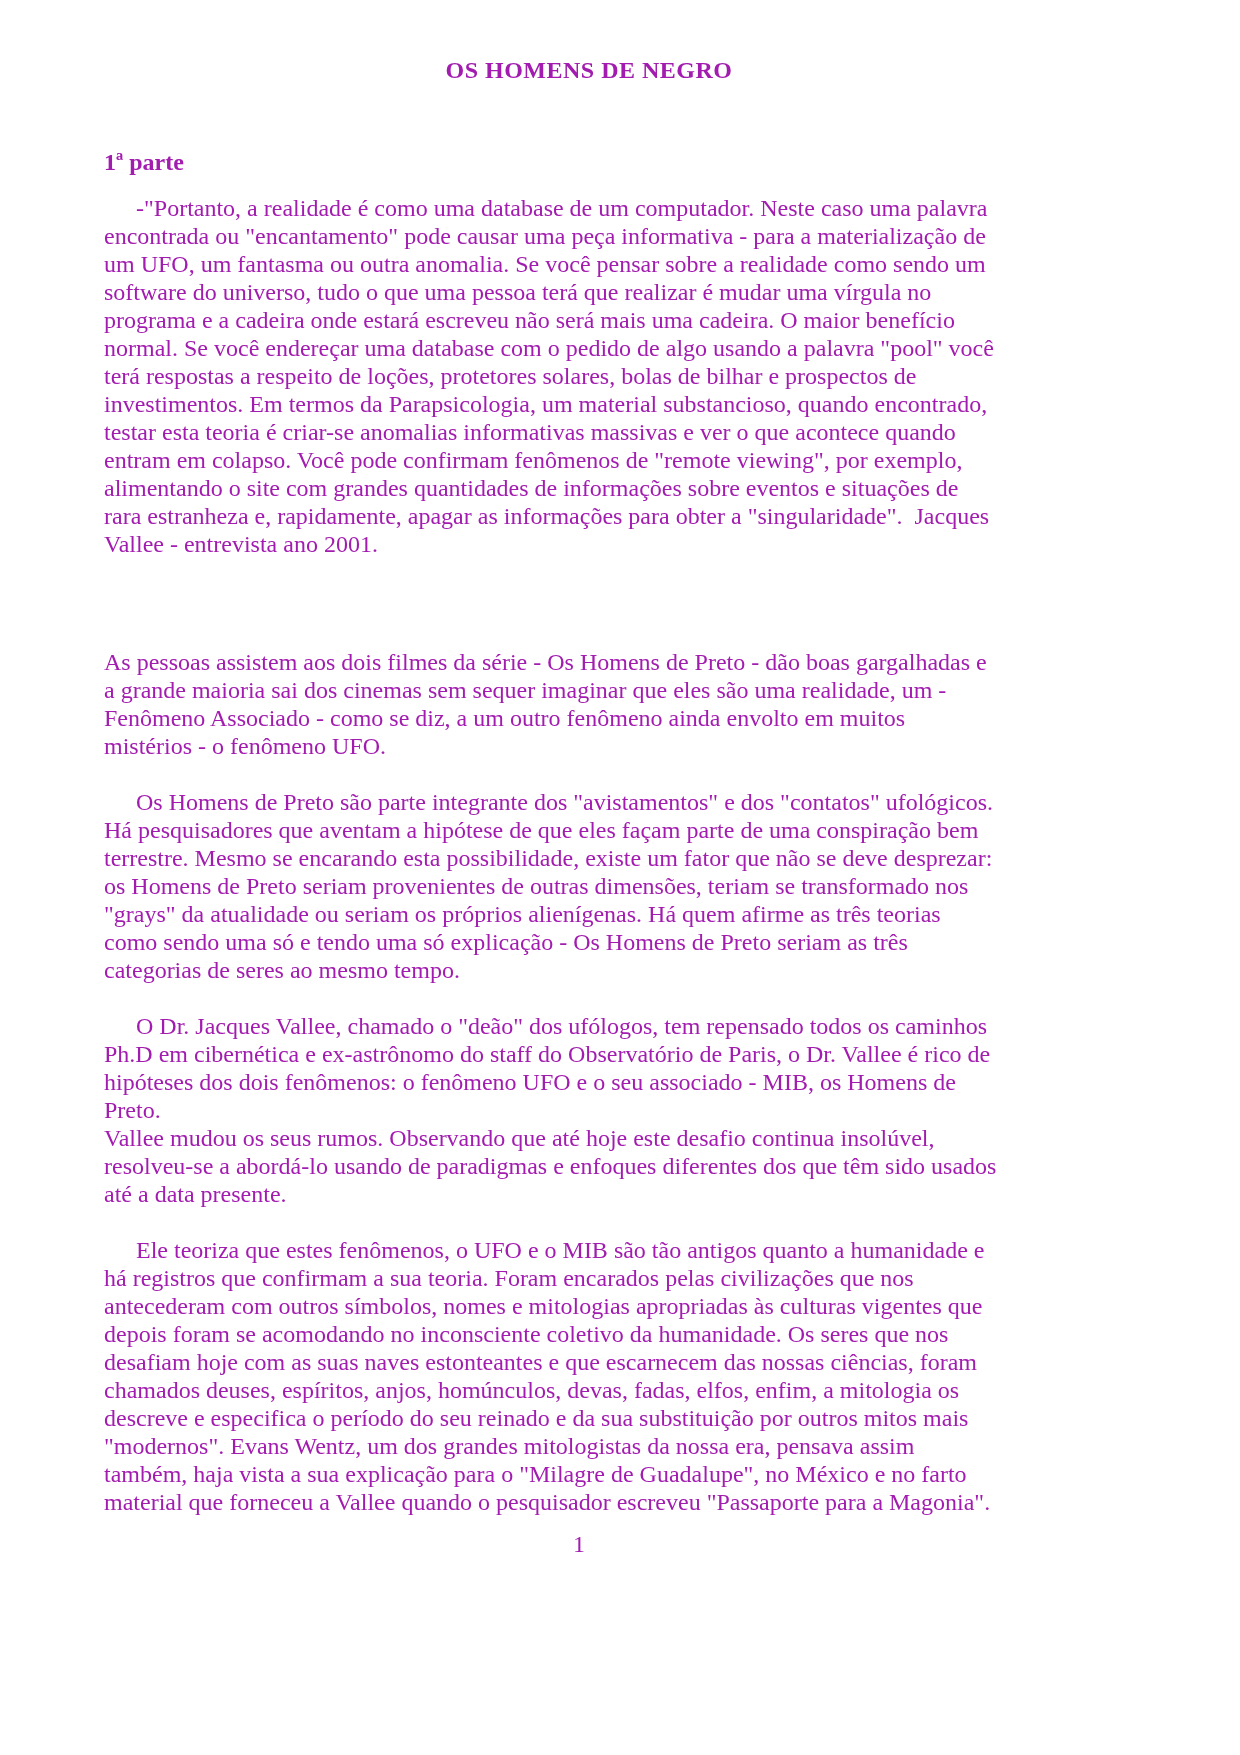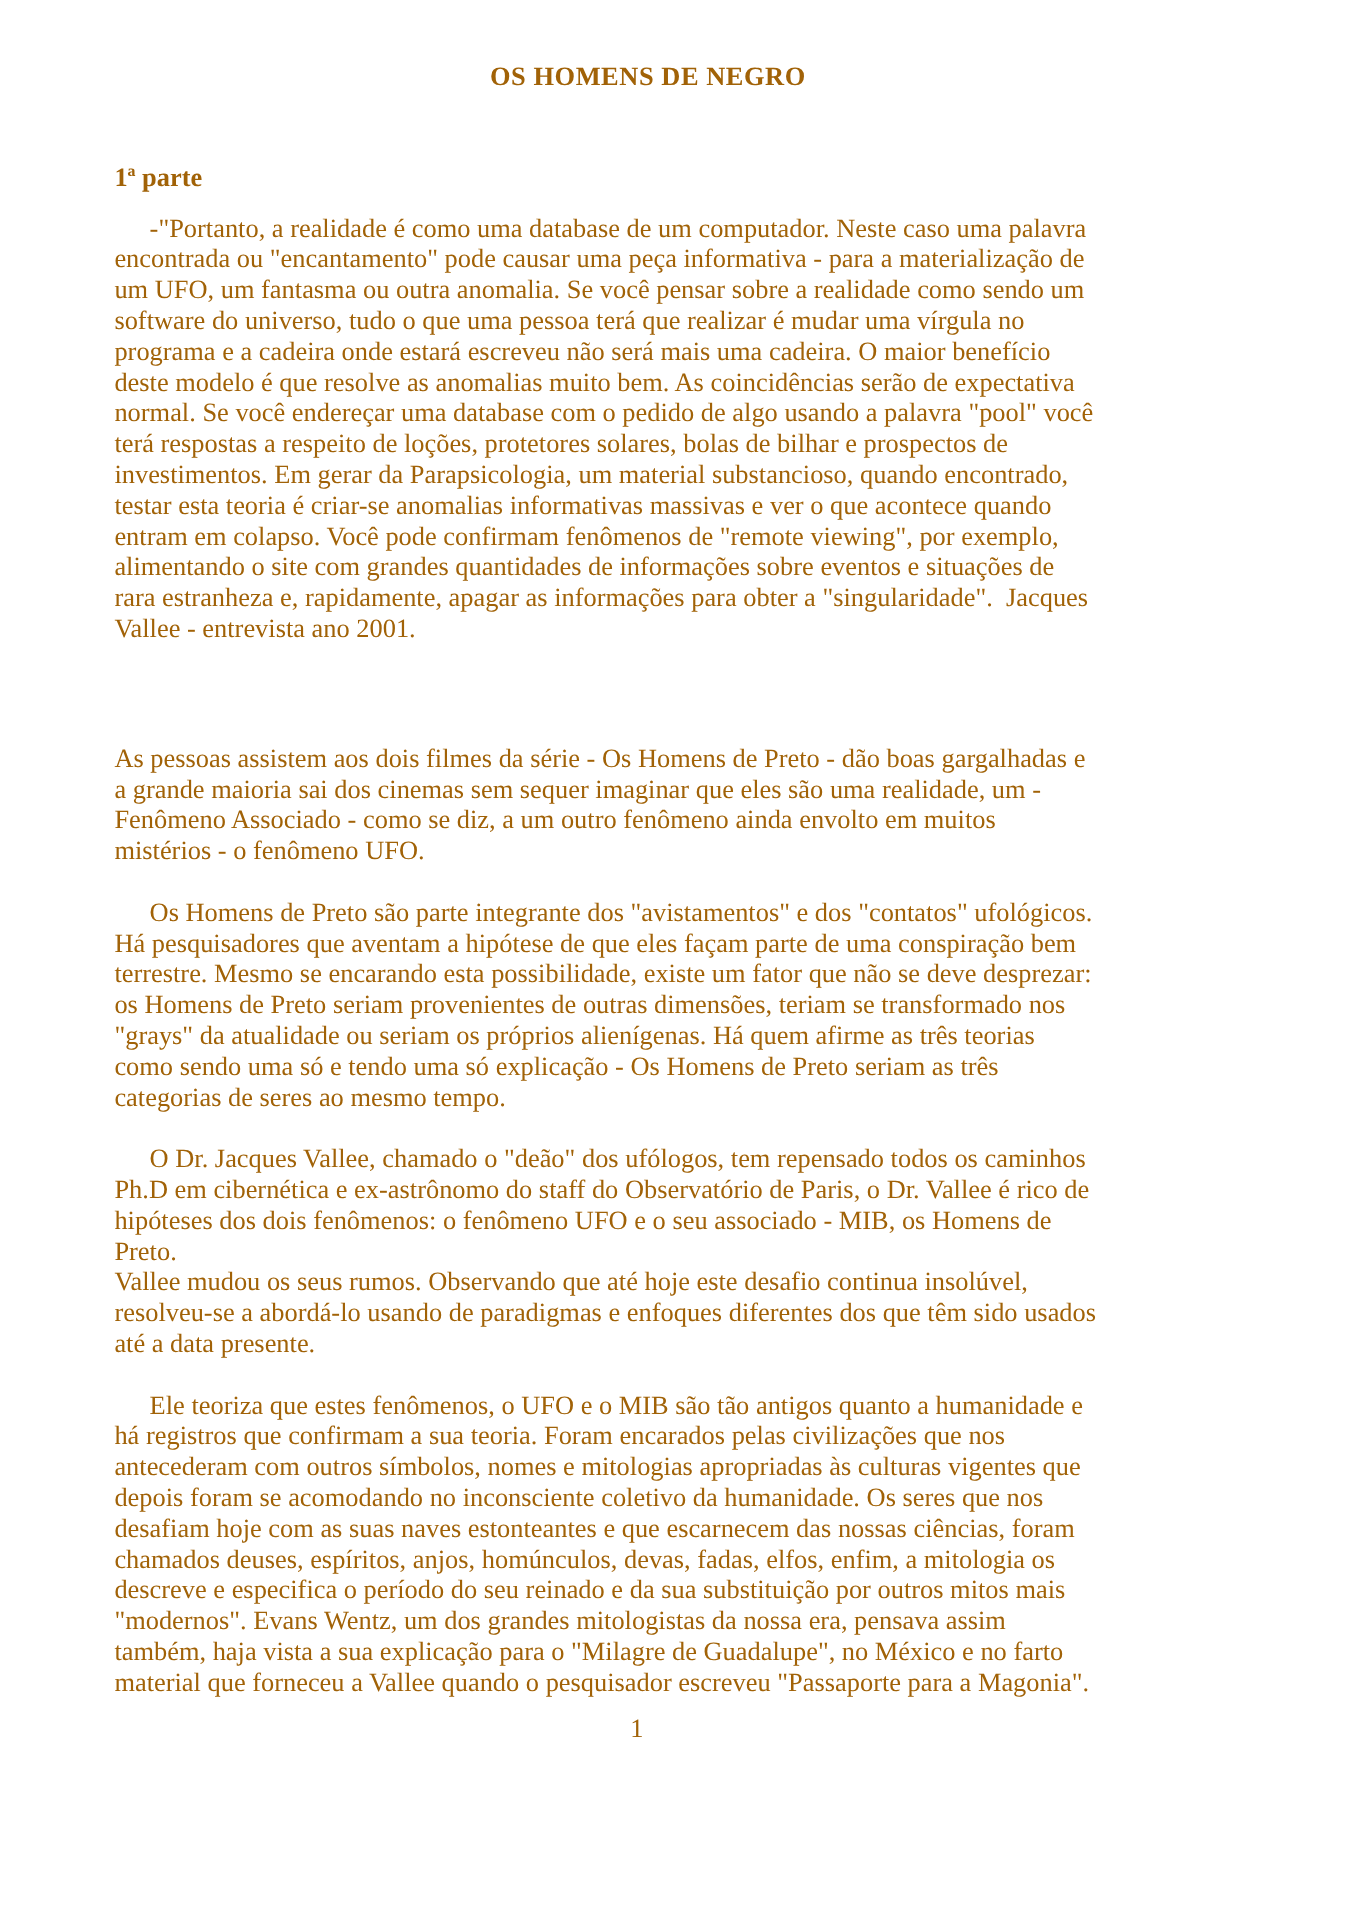--- a/index.html
+++ b/index.html
@@ -6,21 +6,21 @@
     margin: 0;
     padding: 0;
     background: #ffffff;
   }
   .page {
     position: relative;
     width: 1240px;
     height: 1755px;
     box-sizing: border-box;
     background: #ffffff;
-    color: #a16207;
+    color: #a21caf;
     font-family: "Liberation Serif", "DejaVu Serif", serif;
     font-size: 24px;
     line-height: 28px;
     padding: 56px 86px 0 104px;
     overflow: hidden;
   }
   .doc-title {
     font-size: 24px;
     font-weight: bold;
     line-height: 28px;
@@ -71,24 +71,23 @@
   <h2 class="section-heading">1ª parte</h2>
 
   <div class="doc-body">
 
   <div class="doc-para">
         <div class="doc-line indent">-"Portanto, a realidade é como uma database de um computador. Neste caso uma palavra</div>
         <div class="doc-line">encontrada ou "encantamento" pode causar uma peça informativa - para a materialização de</div>
         <div class="doc-line">um UFO, um fantasma ou outra anomalia. Se você pensar sobre a realidade como sendo um</div>
         <div class="doc-line">software do universo, tudo o que uma pessoa terá que realizar é mudar uma vírgula no</div>
         <div class="doc-line">programa e a cadeira onde estará escreveu não será mais uma cadeira. O maior benefício</div>
-        <div class="doc-line">deste modelo é que resolve as anomalias muito bem. As coincidências serão de expectativa</div>
         <div class="doc-line">normal. Se você endereçar uma database com o pedido de algo usando a palavra "pool" você</div>
         <div class="doc-line">terá respostas a respeito de loções, protetores solares, bolas de bilhar e prospectos de</div>
-        <div class="doc-line">investimentos. Em gerar da Parapsicologia, um material substancioso, quando encontrado,</div>
+        <div class="doc-line">investimentos. Em termos da Parapsicologia, um material substancioso, quando encontrado,</div>
         <div class="doc-line">testar esta teoria é criar-se anomalias informativas massivas e ver o que acontece quando</div>
         <div class="doc-line">entram em colapso. Você pode confirmam fenômenos de "remote viewing", por exemplo,</div>
         <div class="doc-line">alimentando o site com grandes quantidades de informações sobre eventos e situações de</div>
         <div class="doc-line">rara estranheza e, rapidamente, apagar as informações para obter a "singularidade".  Jacques</div>
         <div class="doc-line">Vallee - entrevista ano 2001.</div>
       </div>
       <div class="doc-para">
         <div class="doc-line">As pessoas assistem aos dois filmes da série - Os Homens de Preto - dão boas gargalhadas e</div>
         <div class="doc-line">a grande maioria sai dos cinemas sem sequer imaginar que eles são uma realidade, um -</div>
         <div class="doc-line">Fenômeno Associado - como se diz, a um outro fenômeno ainda envolto em muitos</div>

